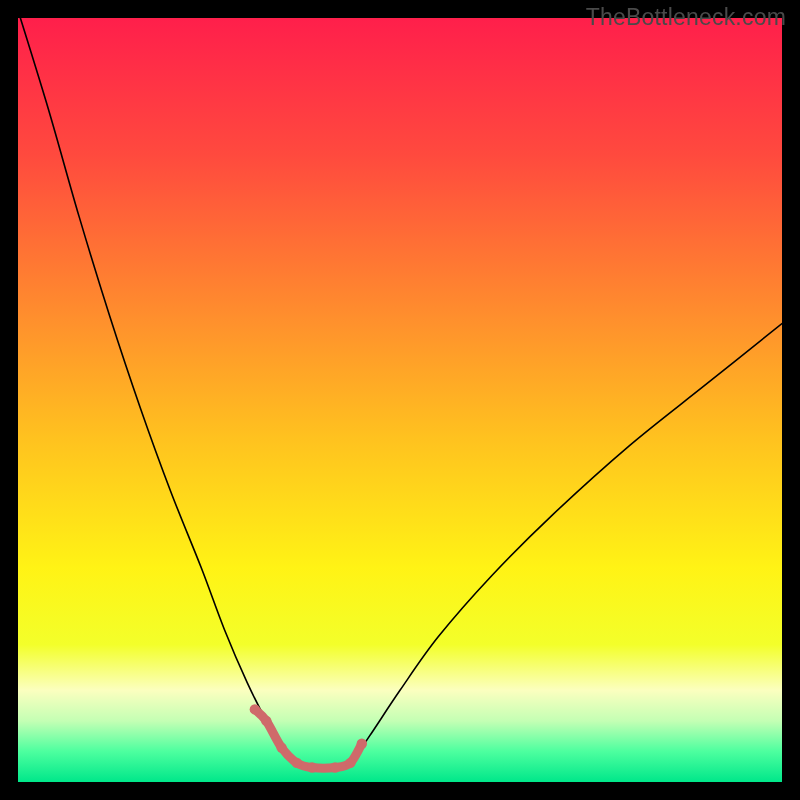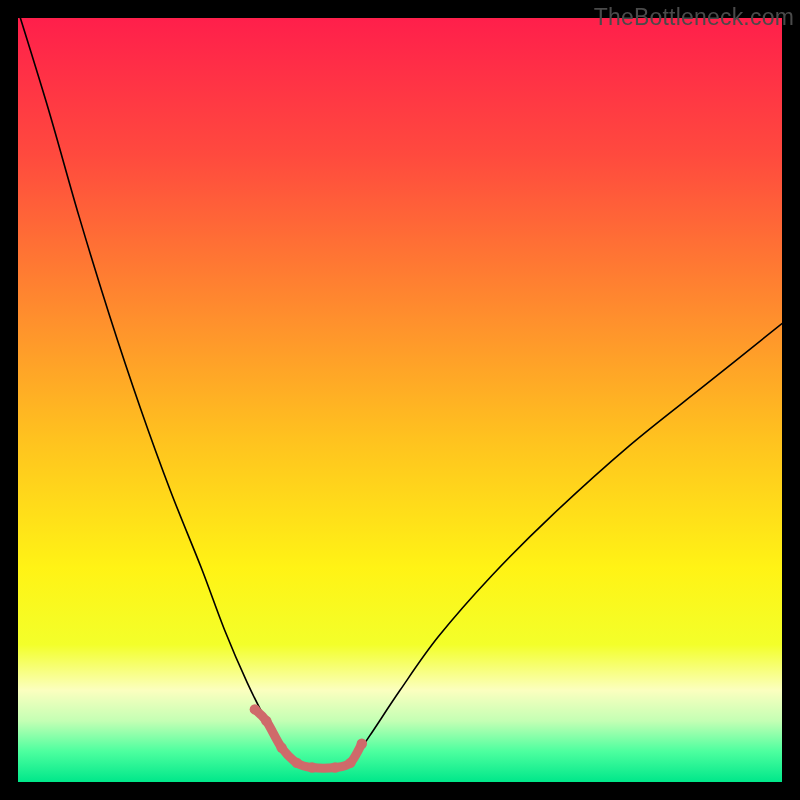--- a/index.html
+++ b/index.html
@@ -21,21 +21,21 @@
     position: absolute;
     left: 18px;
     top: 18px;
     width: 764px;
     height: 764px;
     overflow: hidden;
   }
   .watermark {
     position: absolute;
     top: 4px;
-    right: 6px;
+    right: 14px;
     color: #4a4a4a;
     font-size: 23px;
     font-weight: 400;
     letter-spacing: 0.2px;
     z-index: 10;
     user-select: none;
   }
   svg { display: block; }
 </style>
 </head>

